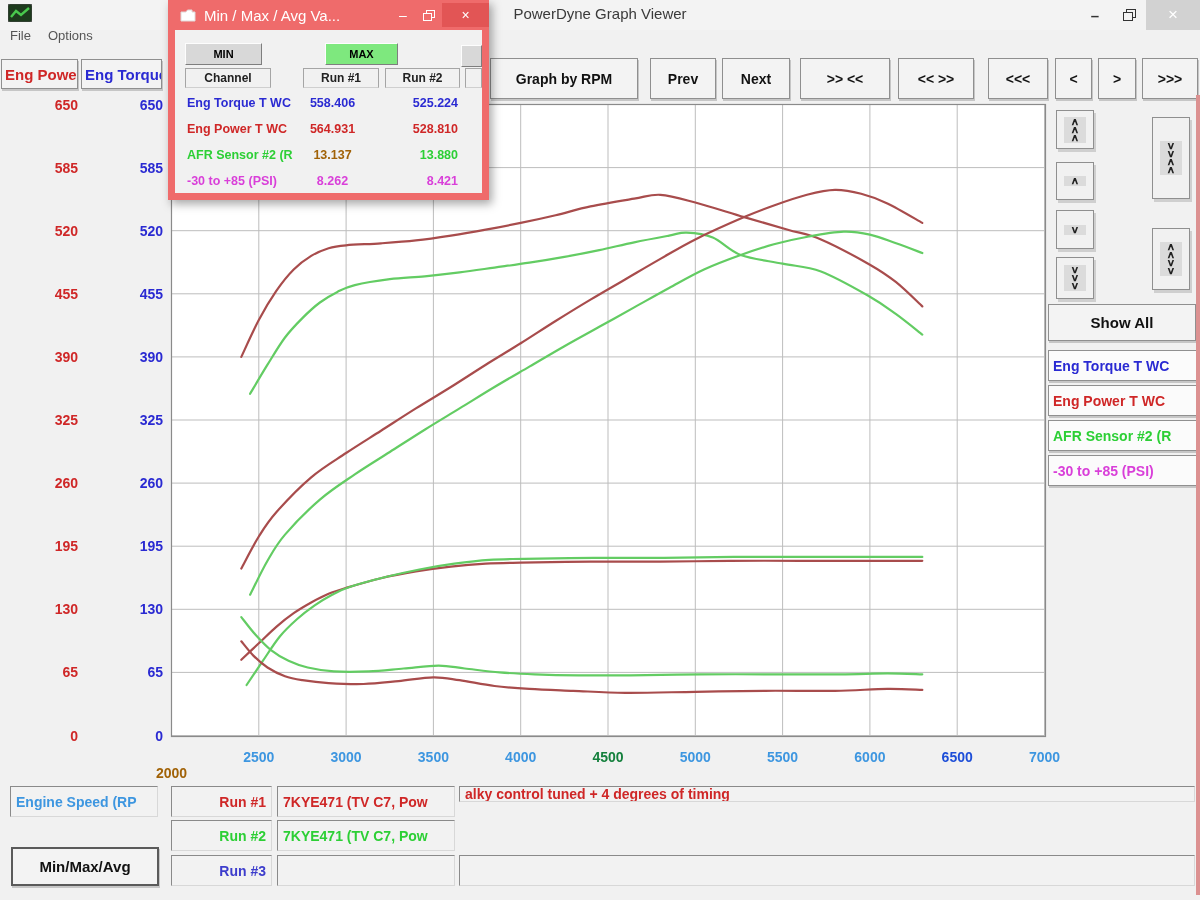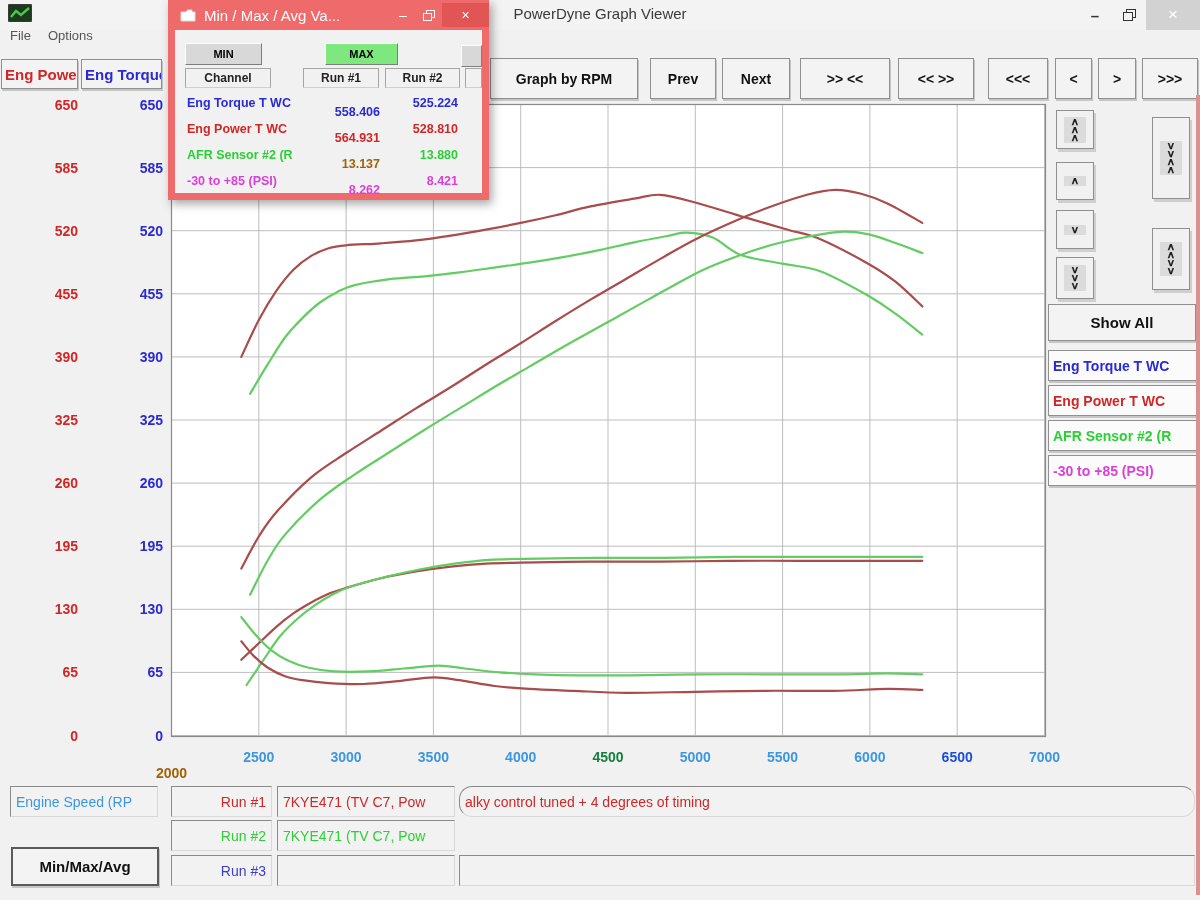--- a/index.html
+++ b/index.html
@@ -54,31 +54,31 @@
   #sb4{left:1152px;top:117px;width:36px;height:80px;}
   #sb5{left:1152px;top:228px;width:36px;height:60px;}
   #show-all{left:1048px;top:304px;width:148px;height:37px;font-size:15px;}
   .legendbox{position:absolute;left:1048px;width:152px;height:31px;background:#fbfbfb;
       border:1px solid #909090;box-shadow:1px 2px 0 #c6c6c6;display:flex;align-items:center;
       padding:0 4px;font-size:14px;font-weight:700;box-sizing:border-box;
       white-space:nowrap;overflow:hidden;z-index:2;}
   #leg0{top:350px;} #leg1{top:385px;} #leg2{top:420px;} #leg3{top:455px;}
   
   .field{position:absolute;background:#f2f2f2;border:1px solid;border-color:#8a8a8a #d8d8d8 #d8d8d8 #8a8a8a;
-      display:flex;align-items:center;font-size:14px;font-weight:400;padding:0 5px;
+      display:flex;align-items:center;font-size:14px;font-weight:700;padding:0 5px;
       white-space:nowrap;overflow:hidden;box-sizing:border-box;z-index:2;}
   #xchan{left:10px;top:786px;width:148px;height:31px;}
   .runlabel{justify-content:flex-end;}
   #run0-label{left:171px;top:786px;width:101px;height:31px;}
   #run1-label{left:171px;top:820px;width:101px;height:31px;}
   #run2-label{left:171px;top:855px;width:101px;height:31px;}
   #run0-file{left:277px;top:786px;width:178px;height:31px;}
   #run1-file{left:277px;top:820px;width:178px;height:31px;}
   #run2-file{left:277px;top:855px;width:178px;height:31px;}
-  #run0-comment{left:459px;top:786px;width:736px;height:31px;border-radius:13px;}
+  #run0-comment{left:459px;top:786px;width:736px;height:16px;}
   #run1-comment{left:459px;top:820px;width:736px;height:31px;}
   #run2-comment{left:459px;top:855px;width:736px;height:31px;}
   #minmax-btn{left:11px;top:847px;width:148px;height:39px;border:2px solid #5a5a5a;font-size:15px;}
   
   #dialog{position:absolute;left:168px;top:0;width:321px;height:200px;background:#ef6b6b;
       z-index:20;box-shadow:3px 4px 9px rgba(0,0,0,.35);}
   #dlg-titlebar{position:absolute;left:0;top:0;width:321px;height:30px;display:flex;
       align-items:center;color:#fff;}
   #dlg-title{font-size:15px;margin-left:8px;flex:1;white-space:nowrap;overflow:hidden;}
   .dlg-wbtn{width:26px;height:24px;display:flex;align-items:center;justify-content:center;
@@ -93,21 +93,21 @@
   #dlg-avg{left:286px;top:15px;width:21px;height:22px;}
   .dlg-hdr{position:absolute;top:38px;height:20px;border:1px solid #a5a5a5;border-bottom-color:#cfcfcf;
       display:flex;align-items:center;justify-content:center;font-size:12px;font-weight:700;
       color:#222;box-sizing:border-box;}
   #hdr-channel{left:10px;width:86px;}
   #hdr-run1{left:128px;width:76px;}
   #hdr-run2{left:210px;width:75px;}
   #hdr-part{left:290px;width:17px;}
   .dlg-row{position:absolute;left:0;width:307px;height:25px;font-size:12.5px;font-weight:700;}
   .dlg-chan{position:absolute;left:12px;top:4px;white-space:nowrap;}
-  .dlg-v1{position:absolute;left:110px;top:13px;width:95px;text-align:right;}
+  .dlg-v1{position:absolute;left:110px;top:4px;width:95px;text-align:center;}
   .dlg-v2{position:absolute;left:195px;top:4px;width:88px;text-align:right;}
   
   #edge-sliver{position:absolute;left:1196px;top:95px;width:4px;height:800px;background:#dc9191;z-index:3;}
 </style>
 </head>
 <body>
 
 <div id="win">
 
   <div id="titlebar">

